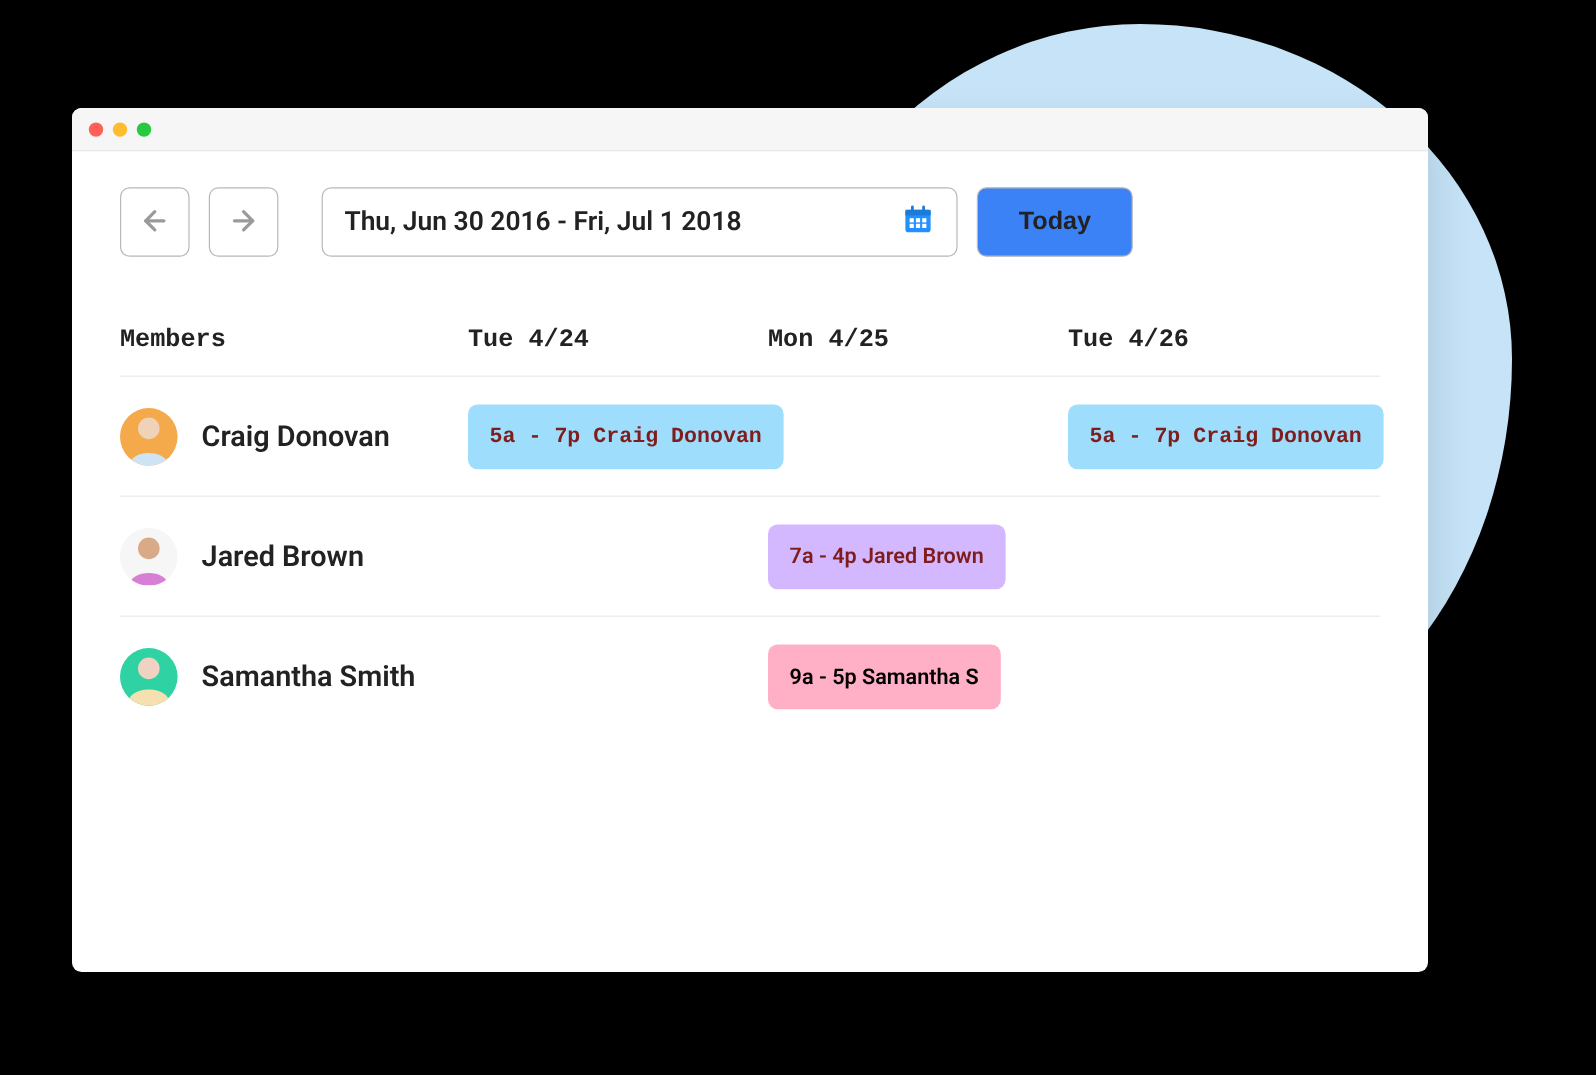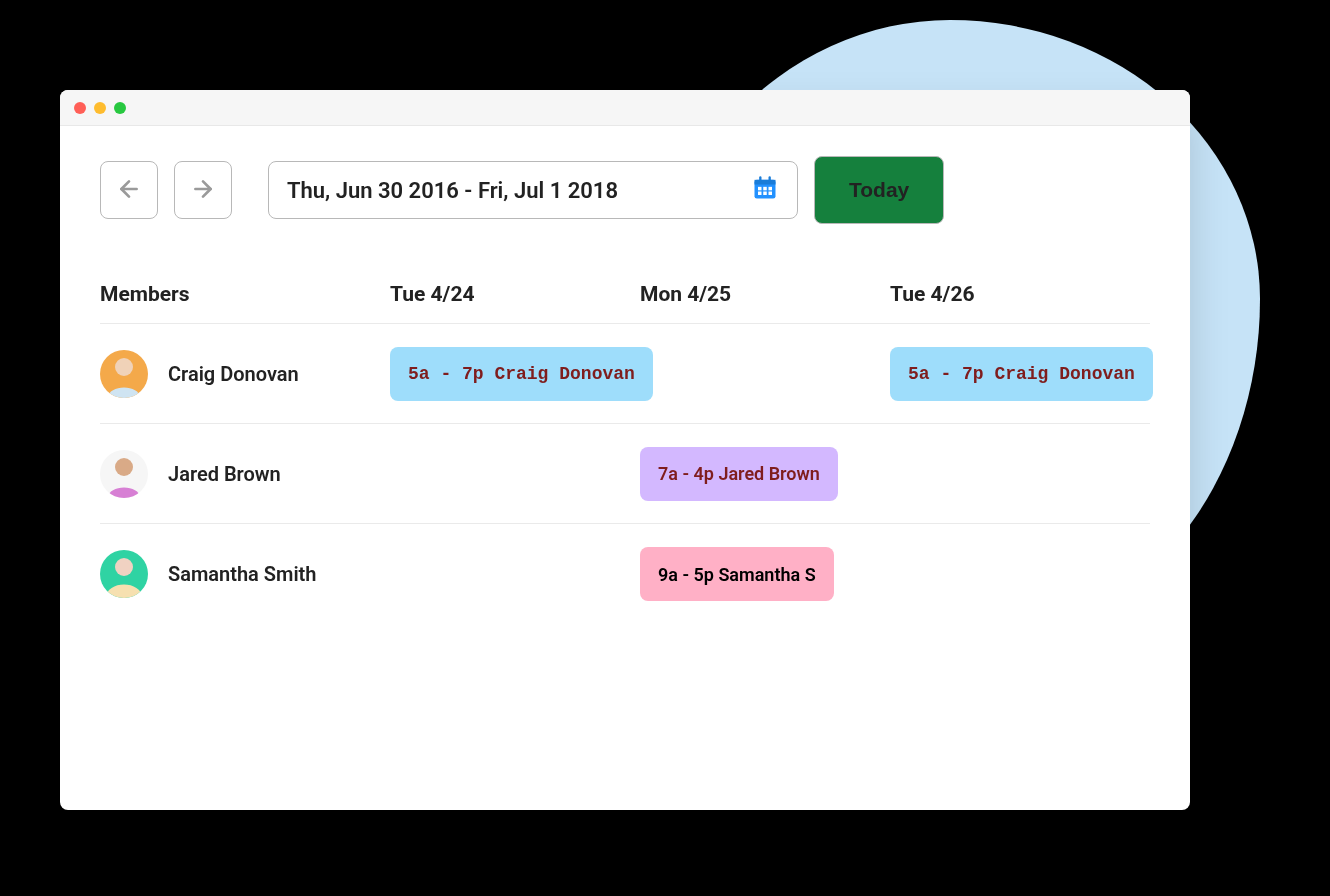--- a/index.html
+++ b/index.html
@@ -86,24 +86,24 @@
     margin-left: 20px;
   }
   .date-range-text {
     font-size: 22px;
     font-weight: 600;
     color: #222;
   }
   .cal-icon svg { width: 28px; height: 28px; }
 
   .today-btn {
-    height: 68px;
+    height: 58px;
     border: 1.5px solid #b8b8b8;
     border-radius: 8px;
-    background: #15803d;
+    background: #3b82f6;
     padding: 0 34px;
     font-size: 21px;
     font-weight: 600;
     color: #222;
     cursor: pointer;
   }
 
   .schedule {
     padding: 20px 40px 10px 40px;
   }
@@ -115,37 +115,38 @@
     border-bottom: 1px solid #eaeaea;
   }
   .header-row {
     min-height: 60px;
     border-bottom: 1px solid #eaeaea;
   }
   .header-cell {
     font-size: 21px;
     font-weight: 700;
     color: #222;
+    font-family: Liberation Mono, monospace;
   }
   .member-cell {
     display: flex;
     align-items: center;
     gap: 20px;
   }
   .avatar {
     width: 48px;
     height: 48px;
     border-radius: 50%;
     flex-shrink: 0;
     position: relative;
     overflow: hidden;
   }
   .avatar svg { width: 100%; height: 100%; }
   .member-name {
-    font-size: 20px;
+    font-size: 24px;
     font-weight: 600;
     color: #222;
   }
   .shift {
     display: inline-flex;
     align-items: center;
     height: 54px;
     padding: 0 18px;
     border-radius: 8px;
     font-size: 18px;

